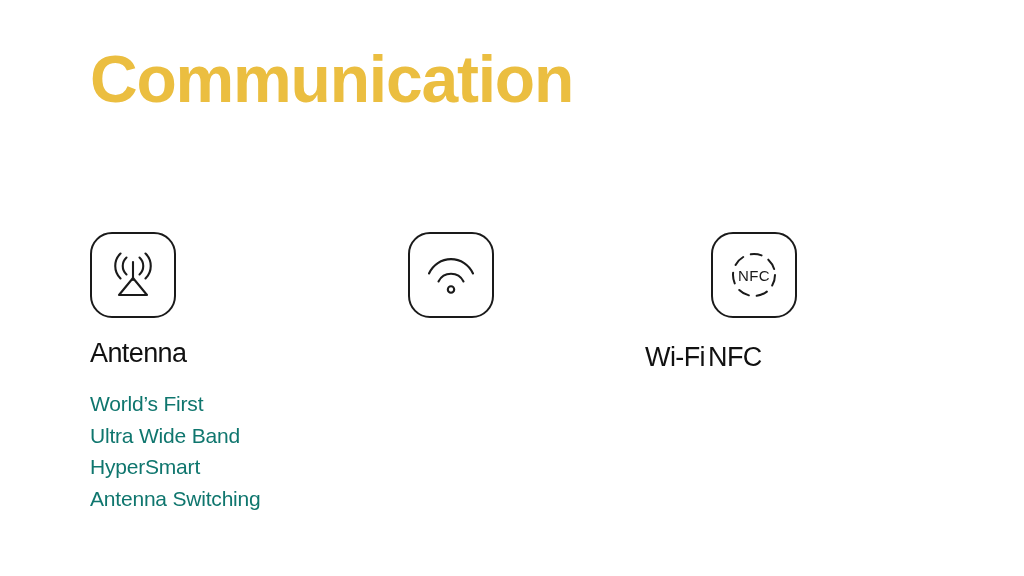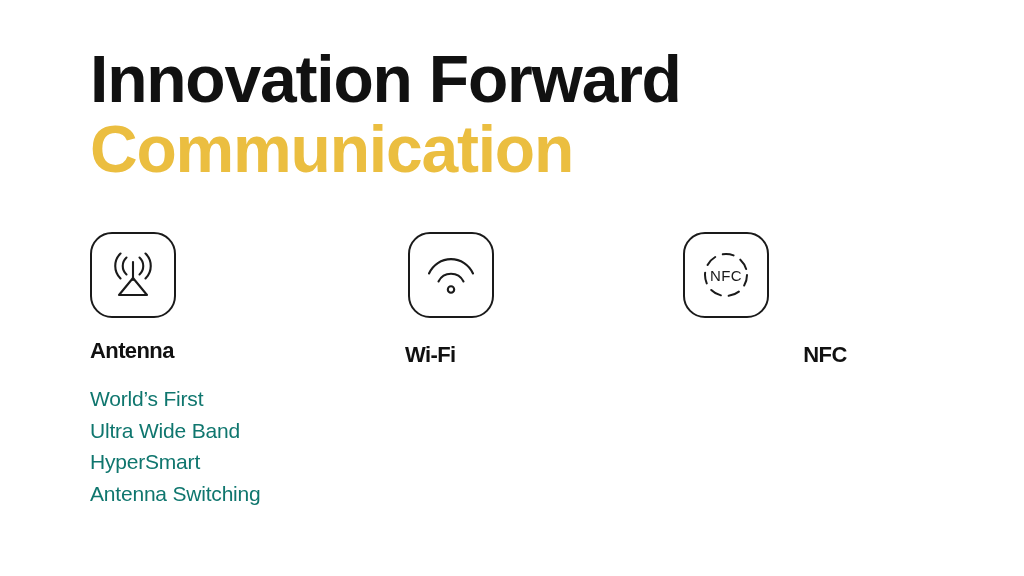--- a/index.html
+++ b/index.html
@@ -47,44 +47,44 @@
     left: 0;
     top: 232px;
     width: 1024px;
     height: 330px;
   }
   .col {
     position: absolute;
     top: 0;
   }
   .col-antenna { left: 90px;  width: 300px; }
-  .col-wifi    { left: 405px; width: 300px; }
-  .col-nfc     { left: 680px; width: 290px; text-align: center; }
+  .col-wifi    { left: 405px; width: 300px; text-align: right; }
+  .col-nfc     { left: 708px; width: 290px; }
 
   
   .icon-tile {
     width: 86px;
     height: 86px;
     border: 2px solid #1a1a1a;
     border-radius: 22px;
     box-sizing: border-box;
     display: flex;
     align-items: center;
     justify-content: center;
     background: #ffffff;
   }
   .col-wifi .icon-tile,
   .col-nfc  .icon-tile { margin-left: 3px; }
 
   .icon-tile svg { display: block; }
 
   
   .col-title {
-    font-size: 22px;
-    font-weight: 700;
+    font-size: 27px;
+    font-weight: 400;
     letter-spacing: -0.6px;
     color: #111111;
     margin: 0;
     white-space: nowrap;
   }
   .col-antenna .col-title { margin-top: 20px; }
   .col-wifi .col-title,
   .col-nfc  .col-title { margin-top: 24px; }
 
   
@@ -112,21 +112,20 @@
     font-weight: 400;
     letter-spacing: 0.4px;
   }
 </style>
 </head>
 <body>
 
 <div class="slide">
 
   <div class="headline">
-    <div class="headline-line dark">Innovation Forward</div>
     <div class="headline-line gold">Communication</div>
   </div>
 
   <div class="columns">
 
     <div class="col col-antenna">
       <div class="icon-tile">
         <span>
           <svg width="54" height="52" viewBox="0 0 54 52" fill="none" stroke="#1a1a1a" stroke-width="2.1" stroke-linecap="round" stroke-linejoin="round">
 

